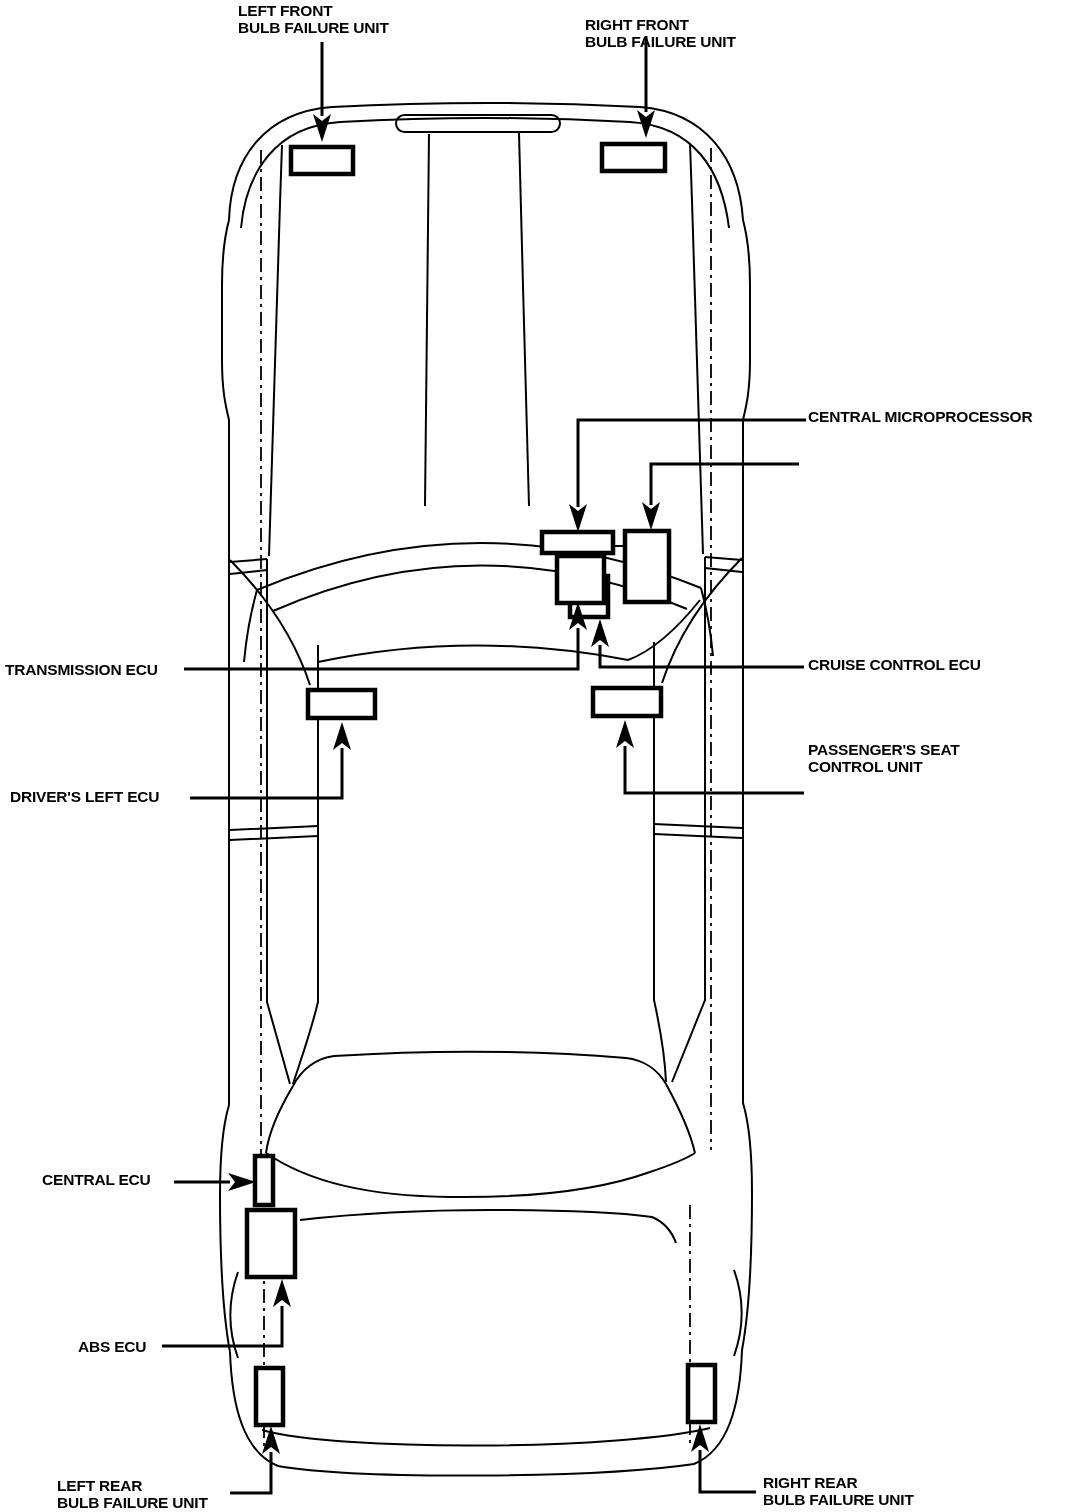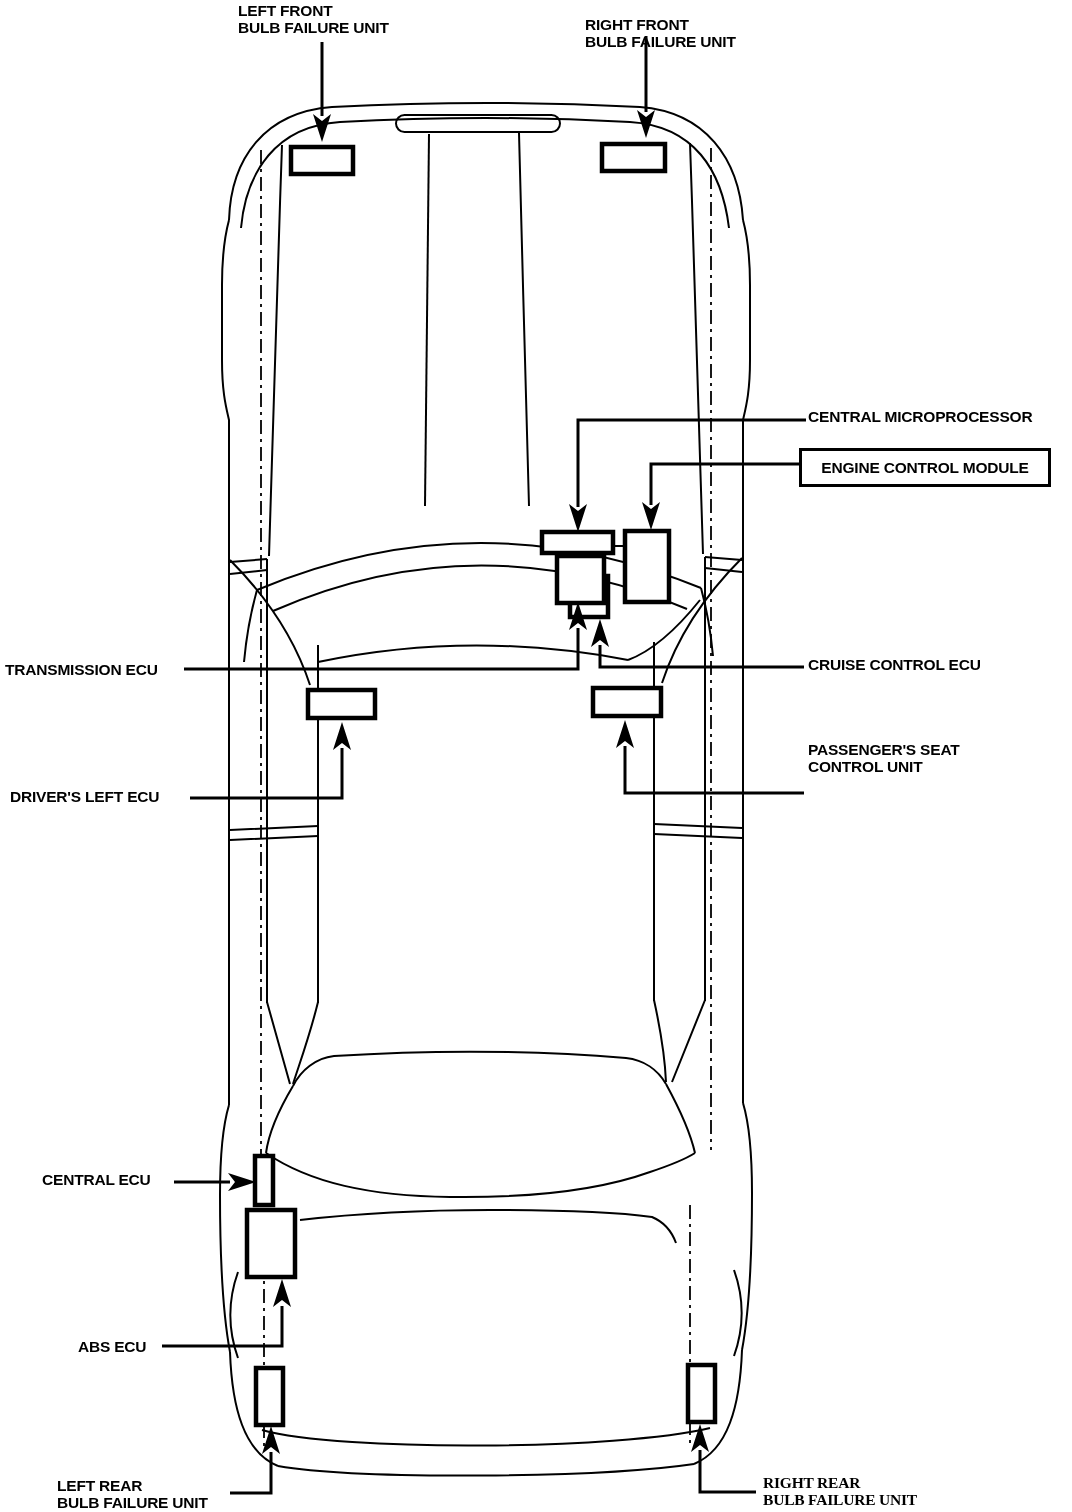--- a/index.html
+++ b/index.html
@@ -162,36 +162,33 @@
 </svg>
 
 <div class="lbl" style="left:238px; top:2px;">LEFT FRONT
 BULB FAILURE UNIT</div>
 
 <div class="lbl" style="left:585px; top:16px;">RIGHT FRONT
 BULB FAILURE UNIT</div>
 
 <div class="lbl" style="left:808px; top:408px;">CENTRAL MICROPROCESSOR</div>
 
-<div class="ecm-box">
-  <span>ENGINE CONTROL MODULE</span>
-</div>
 
 <div class="lbl" style="left:5px; top:661px;">TRANSMISSION ECU</div>
 
 <div class="lbl" style="left:808px; top:656px;">CRUISE CONTROL ECU</div>
 
 <div class="lbl" style="left:10px; top:788px;">DRIVER'S LEFT ECU</div>
 
 <div class="lbl" style="left:808px; top:741px;">PASSENGER'S SEAT
 CONTROL UNIT</div>
 
 <div class="lbl" style="left:42px; top:1171px;">CENTRAL ECU</div>
 
 <div class="lbl" style="left:78px; top:1338px;">ABS ECU</div>
 
 <div class="lbl center" style="left:57px; top:1477px; width:172px;">LEFT REAR
 BULB FAILURE UNIT</div>
 
-<div class="lbl" style="left:763px; top:1474px;font-family:Liberation Serif, serif;">RIGHT REAR
+<div class="lbl" style="left:763px; top:1474px;">RIGHT REAR
 BULB FAILURE UNIT</div>
 
 </div>
 
 </body></html>

